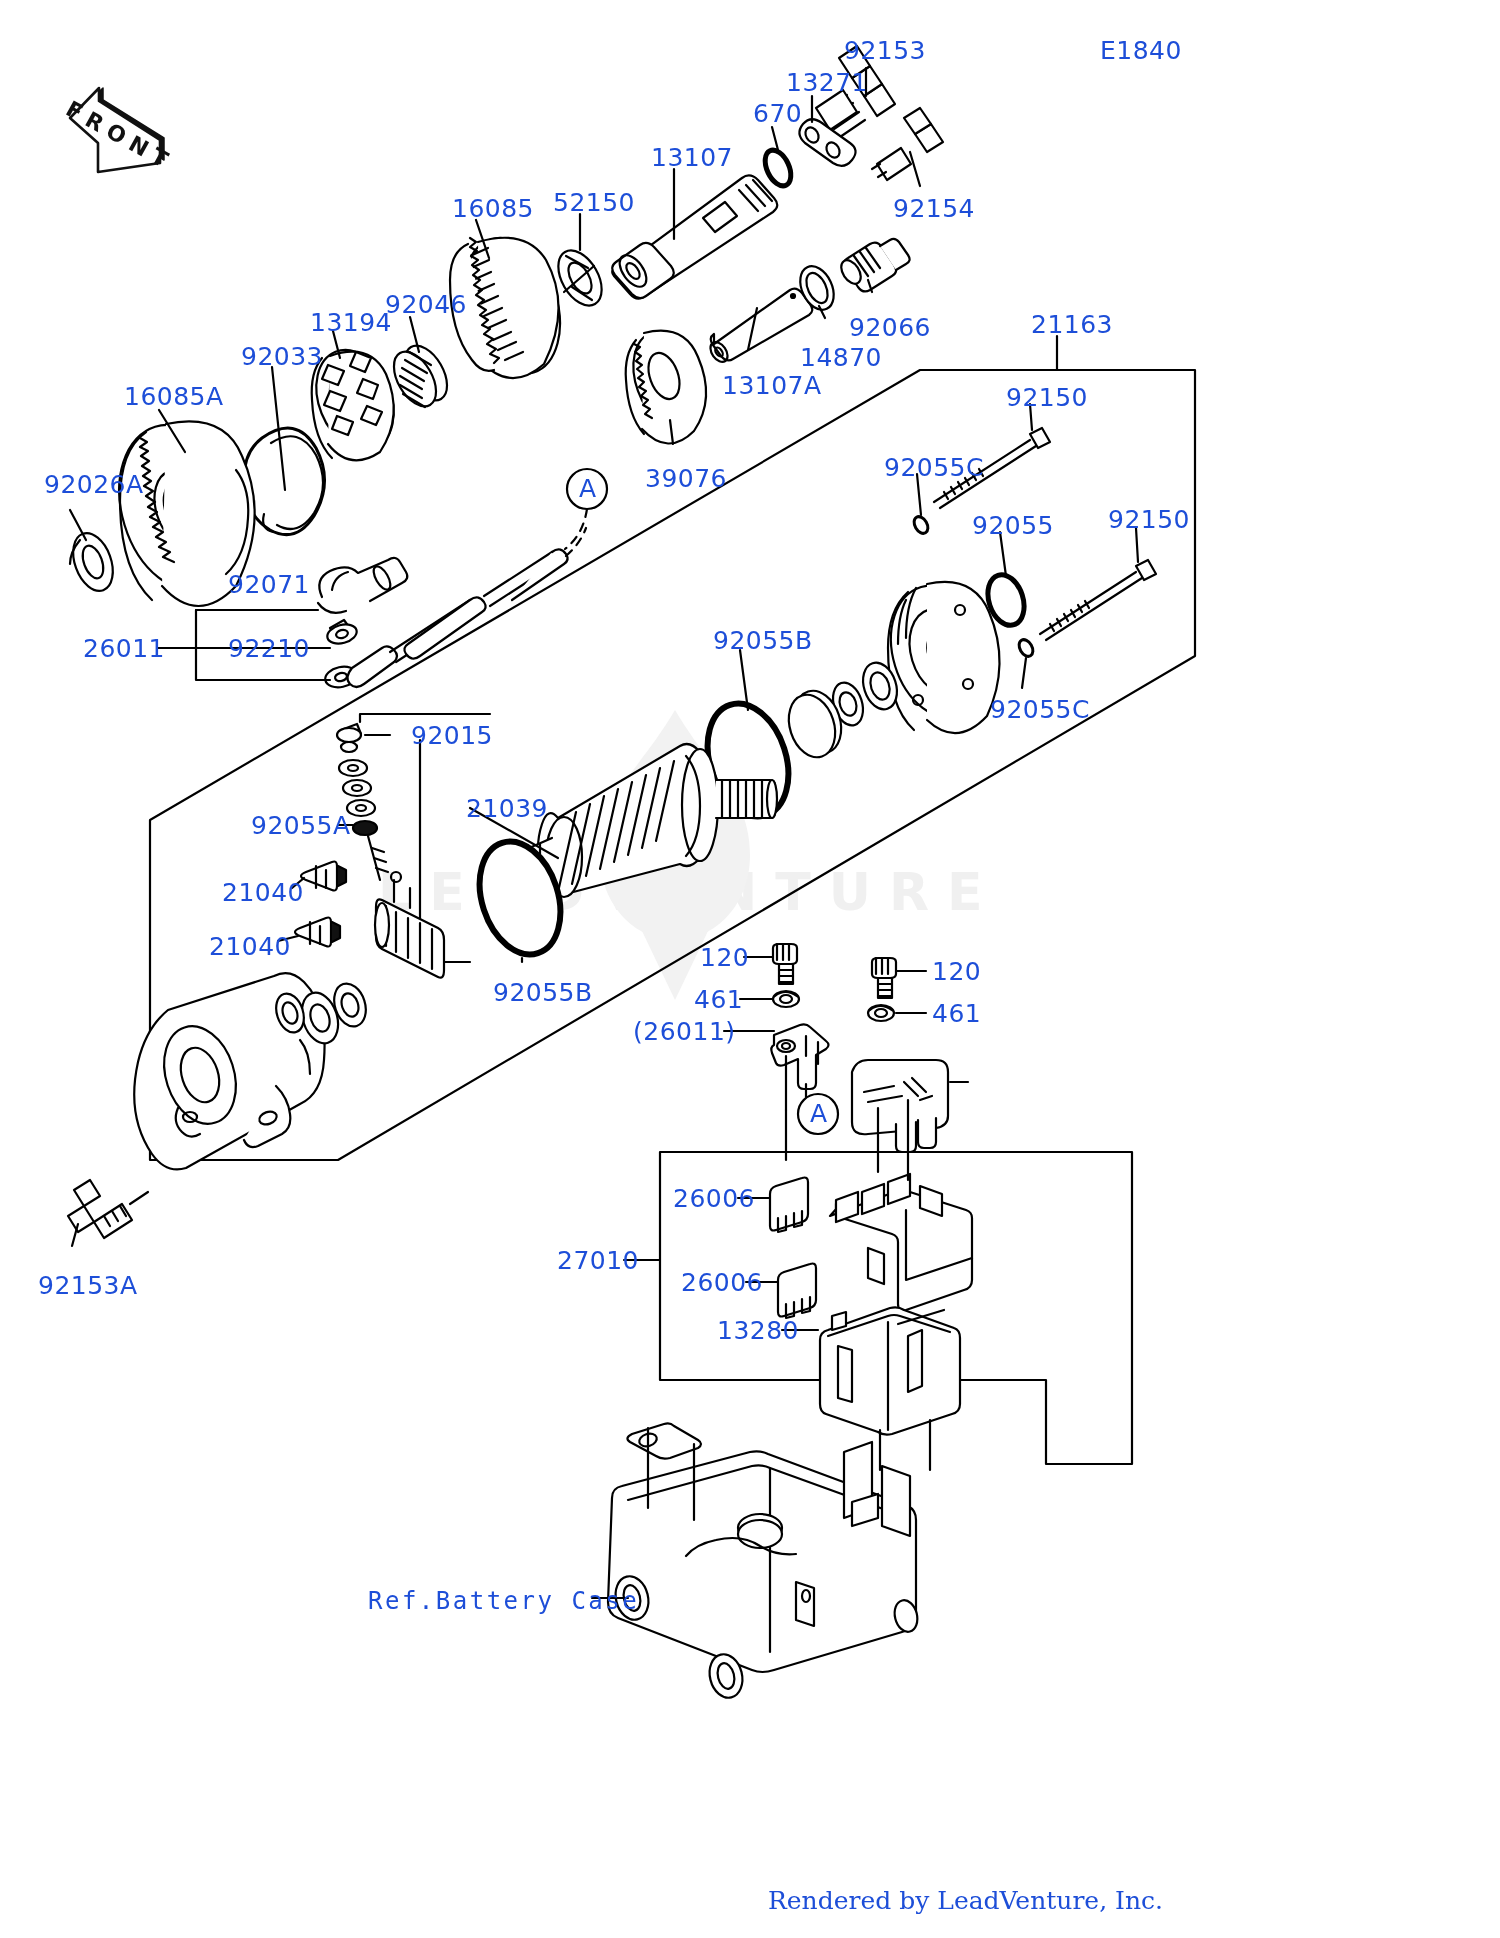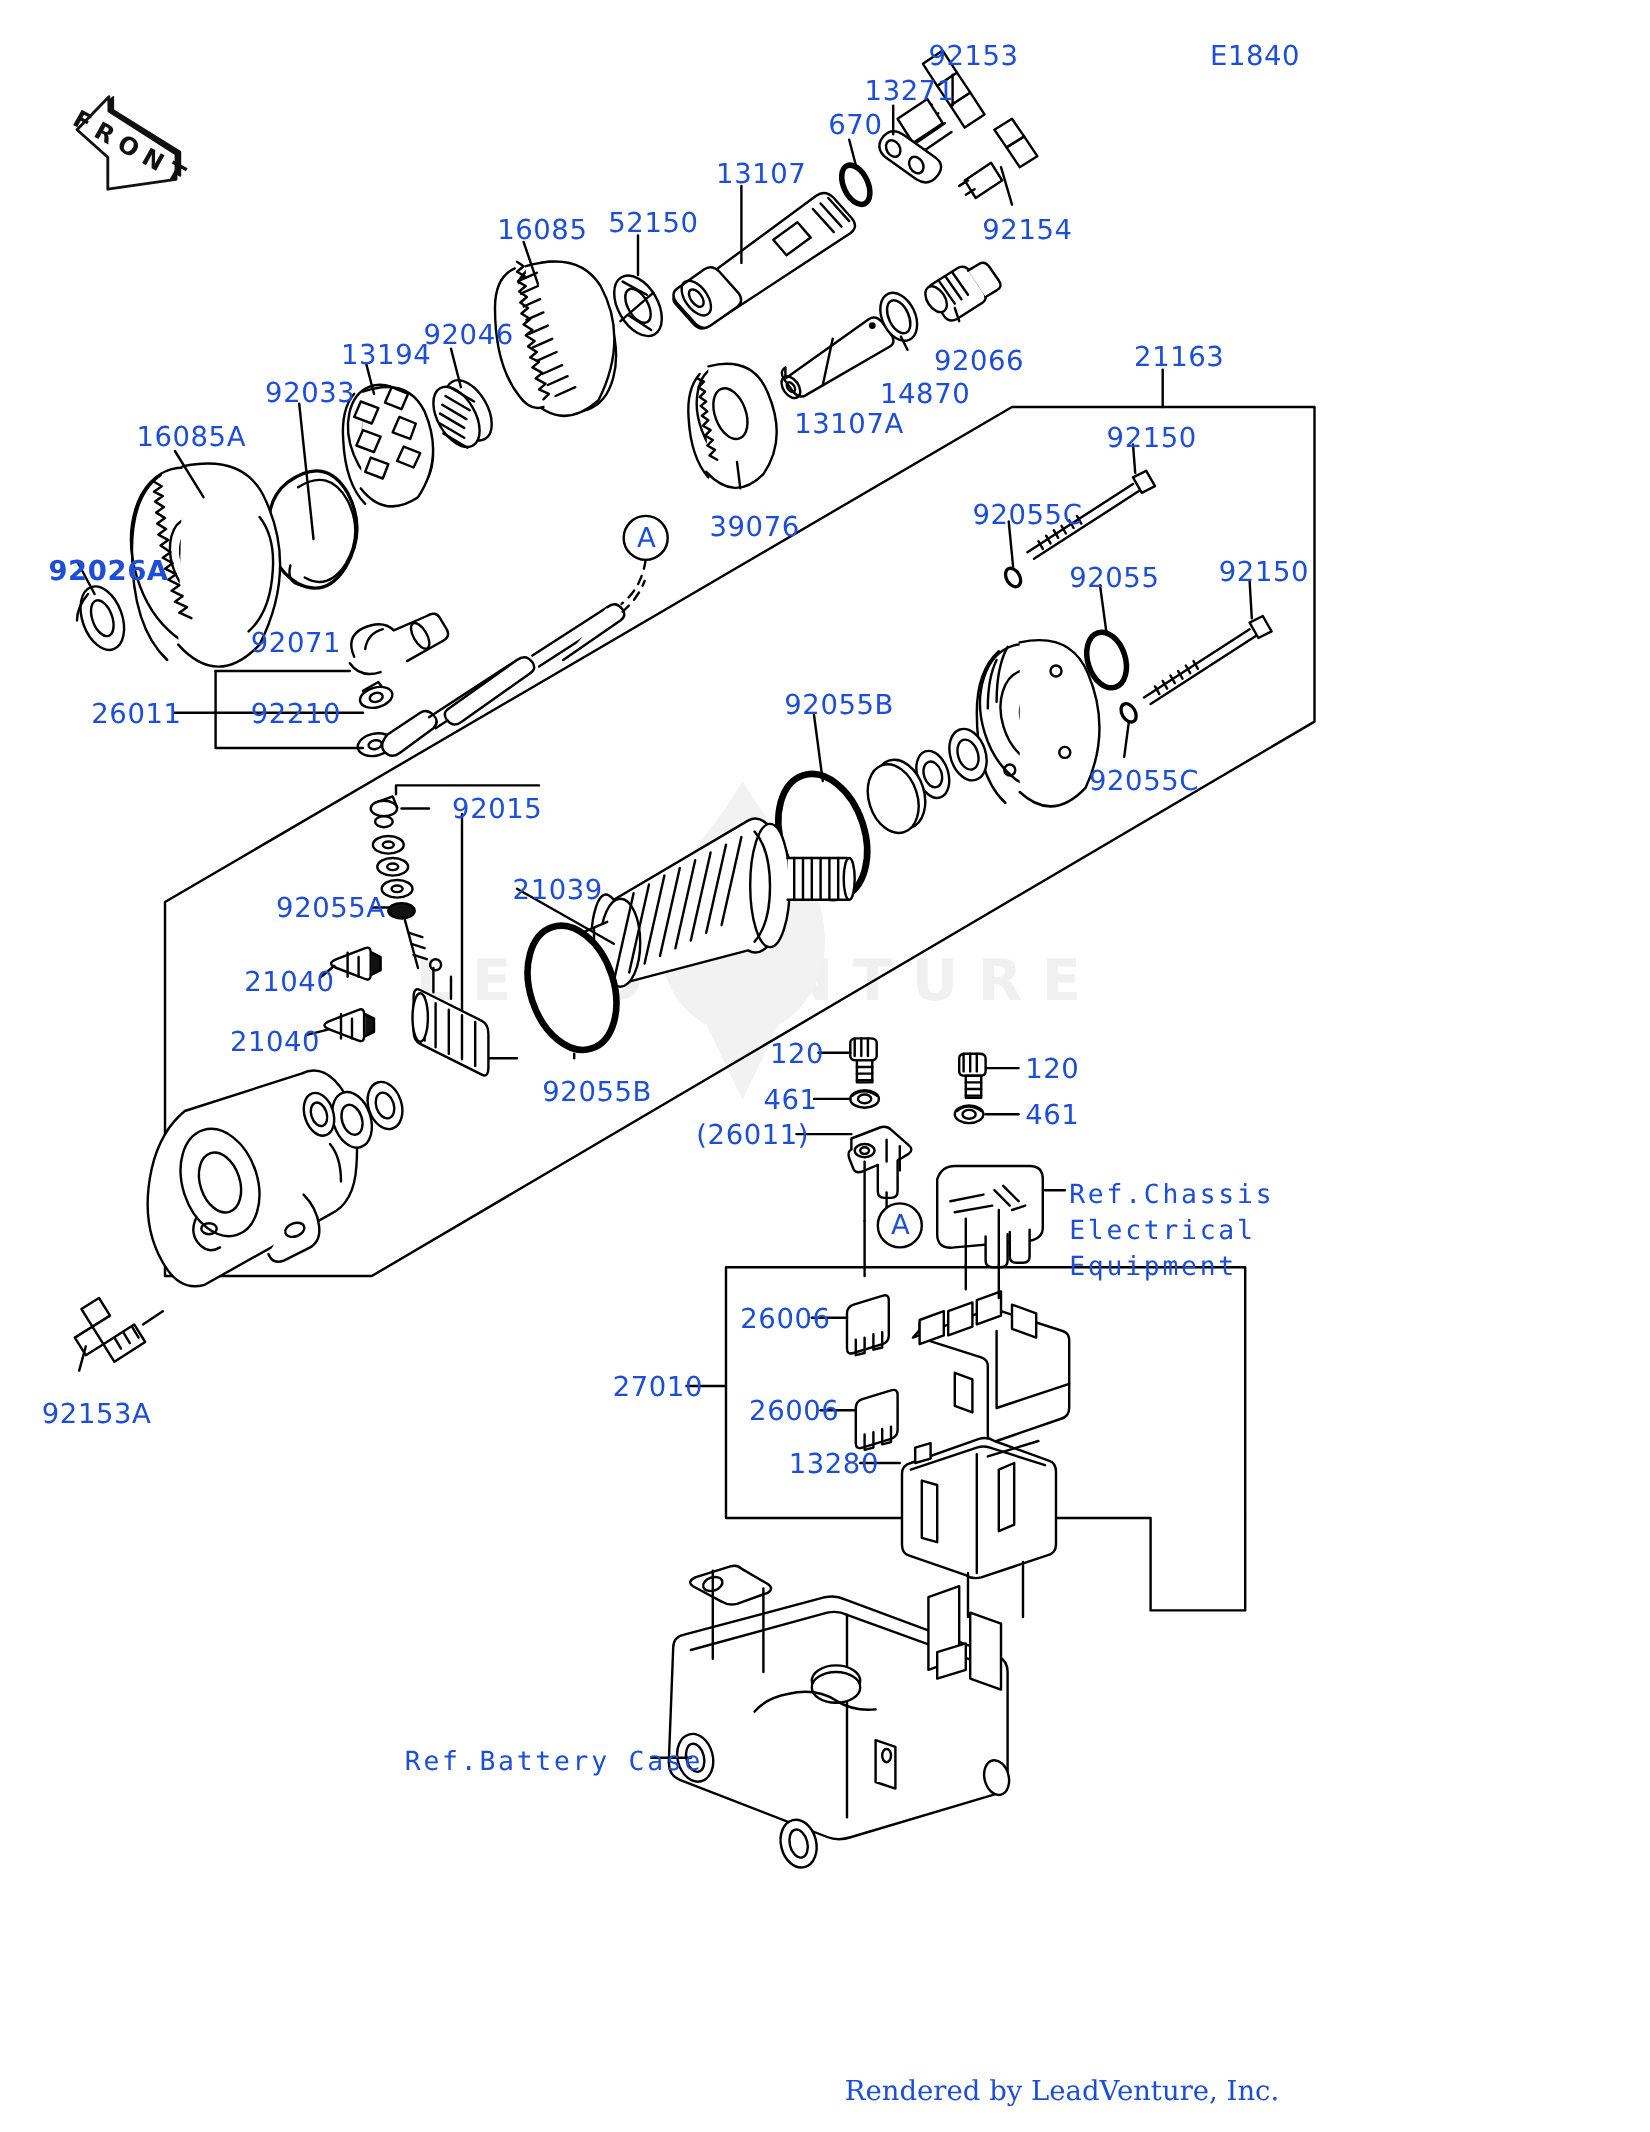--- a/index.html
+++ b/index.html
@@ -500,21 +500,21 @@
   <div class="lbl code" style="left:786px;top:70px;">13271</div>
   <div class="lbl code" style="left:753px;top:101px;">670</div>
   <div class="lbl code" style="left:893px;top:196px;">92154</div>
   <div class="lbl code" style="left:651px;top:145px;">13107</div>
   <div class="lbl code" style="left:452px;top:196px;">16085</div>
   <div class="lbl code" style="left:553px;top:190px;">52150</div>
   <div class="lbl code" style="left:385px;top:292px;">92046</div>
   <div class="lbl code" style="left:310px;top:310px;">13194</div>
   <div class="lbl code" style="left:241px;top:344px;">92033</div>
   <div class="lbl code" style="left:124px;top:384px;">16085A</div>
-  <div class="lbl code" style="left:44px;top:506px;font-weight:bold;">92026A</div>
+  <div class="lbl code" style="left:44px;top:472px;">92026A</div>
   <div class="lbl code" style="left:645px;top:466px;">39076</div>
   <div class="lbl code" style="left:722px;top:373px;">13107A</div>
   <div class="lbl code" style="left:800px;top:345px;">14870</div>
   <div class="lbl code" style="left:849px;top:315px;">92066</div>
   <div class="lbl code" style="left:1031px;top:312px;">21163</div>
   <div class="lbl code" style="left:1006px;top:385px;">92150</div>
   <div class="lbl code" style="left:884px;top:455px;">92055C</div>
   <div class="lbl code" style="left:972px;top:513px;">92055</div>
   <div class="lbl code" style="left:1108px;top:507px;">92150</div>
   <div class="lbl code" style="left:990px;top:697px;">92055C</div>
@@ -535,23 +535,20 @@
   <div class="lbl code" style="left:633px;top:1019px;">(26011)</div>
   <div class="lbl code" style="left:673px;top:1186px;">26006</div>
   <div class="lbl code" style="left:681px;top:1270px;">26006</div>
   <div class="lbl code" style="left:557px;top:1248px;">27010</div>
   <div class="lbl code" style="left:717px;top:1318px;">13280</div>
   <div class="lbl code" style="left:38px;top:1273px;">92153A</div>
 
   <div class="lbl" style="left:579px;top:476px;">A</div>
   <div class="lbl" style="left:810px;top:1101px;">A</div>
 
-  <div class="lbl ref" style="left:972px;top:1070px;">Ref.Chassis
-Electrical
-Equipment</div>
   <div class="lbl ref" style="left:368px;top:1585px;">Ref.Battery Case</div>
 
   <div class="lbl credit" style="left:768px;top:1888px;">Rendered by LeadVenture, Inc.</div>
 
   <div style="position:absolute;left:74px;top:96px;width:110px;height:70px;
               transform:rotate(29deg);transform-origin:0 0;
               font-family:'DejaVu Sans','Liberation Sans',sans-serif;
               font-size:22px;font-weight:bold;letter-spacing:7px;color:#111;">
     <span>FRONT</span>
   </div>

